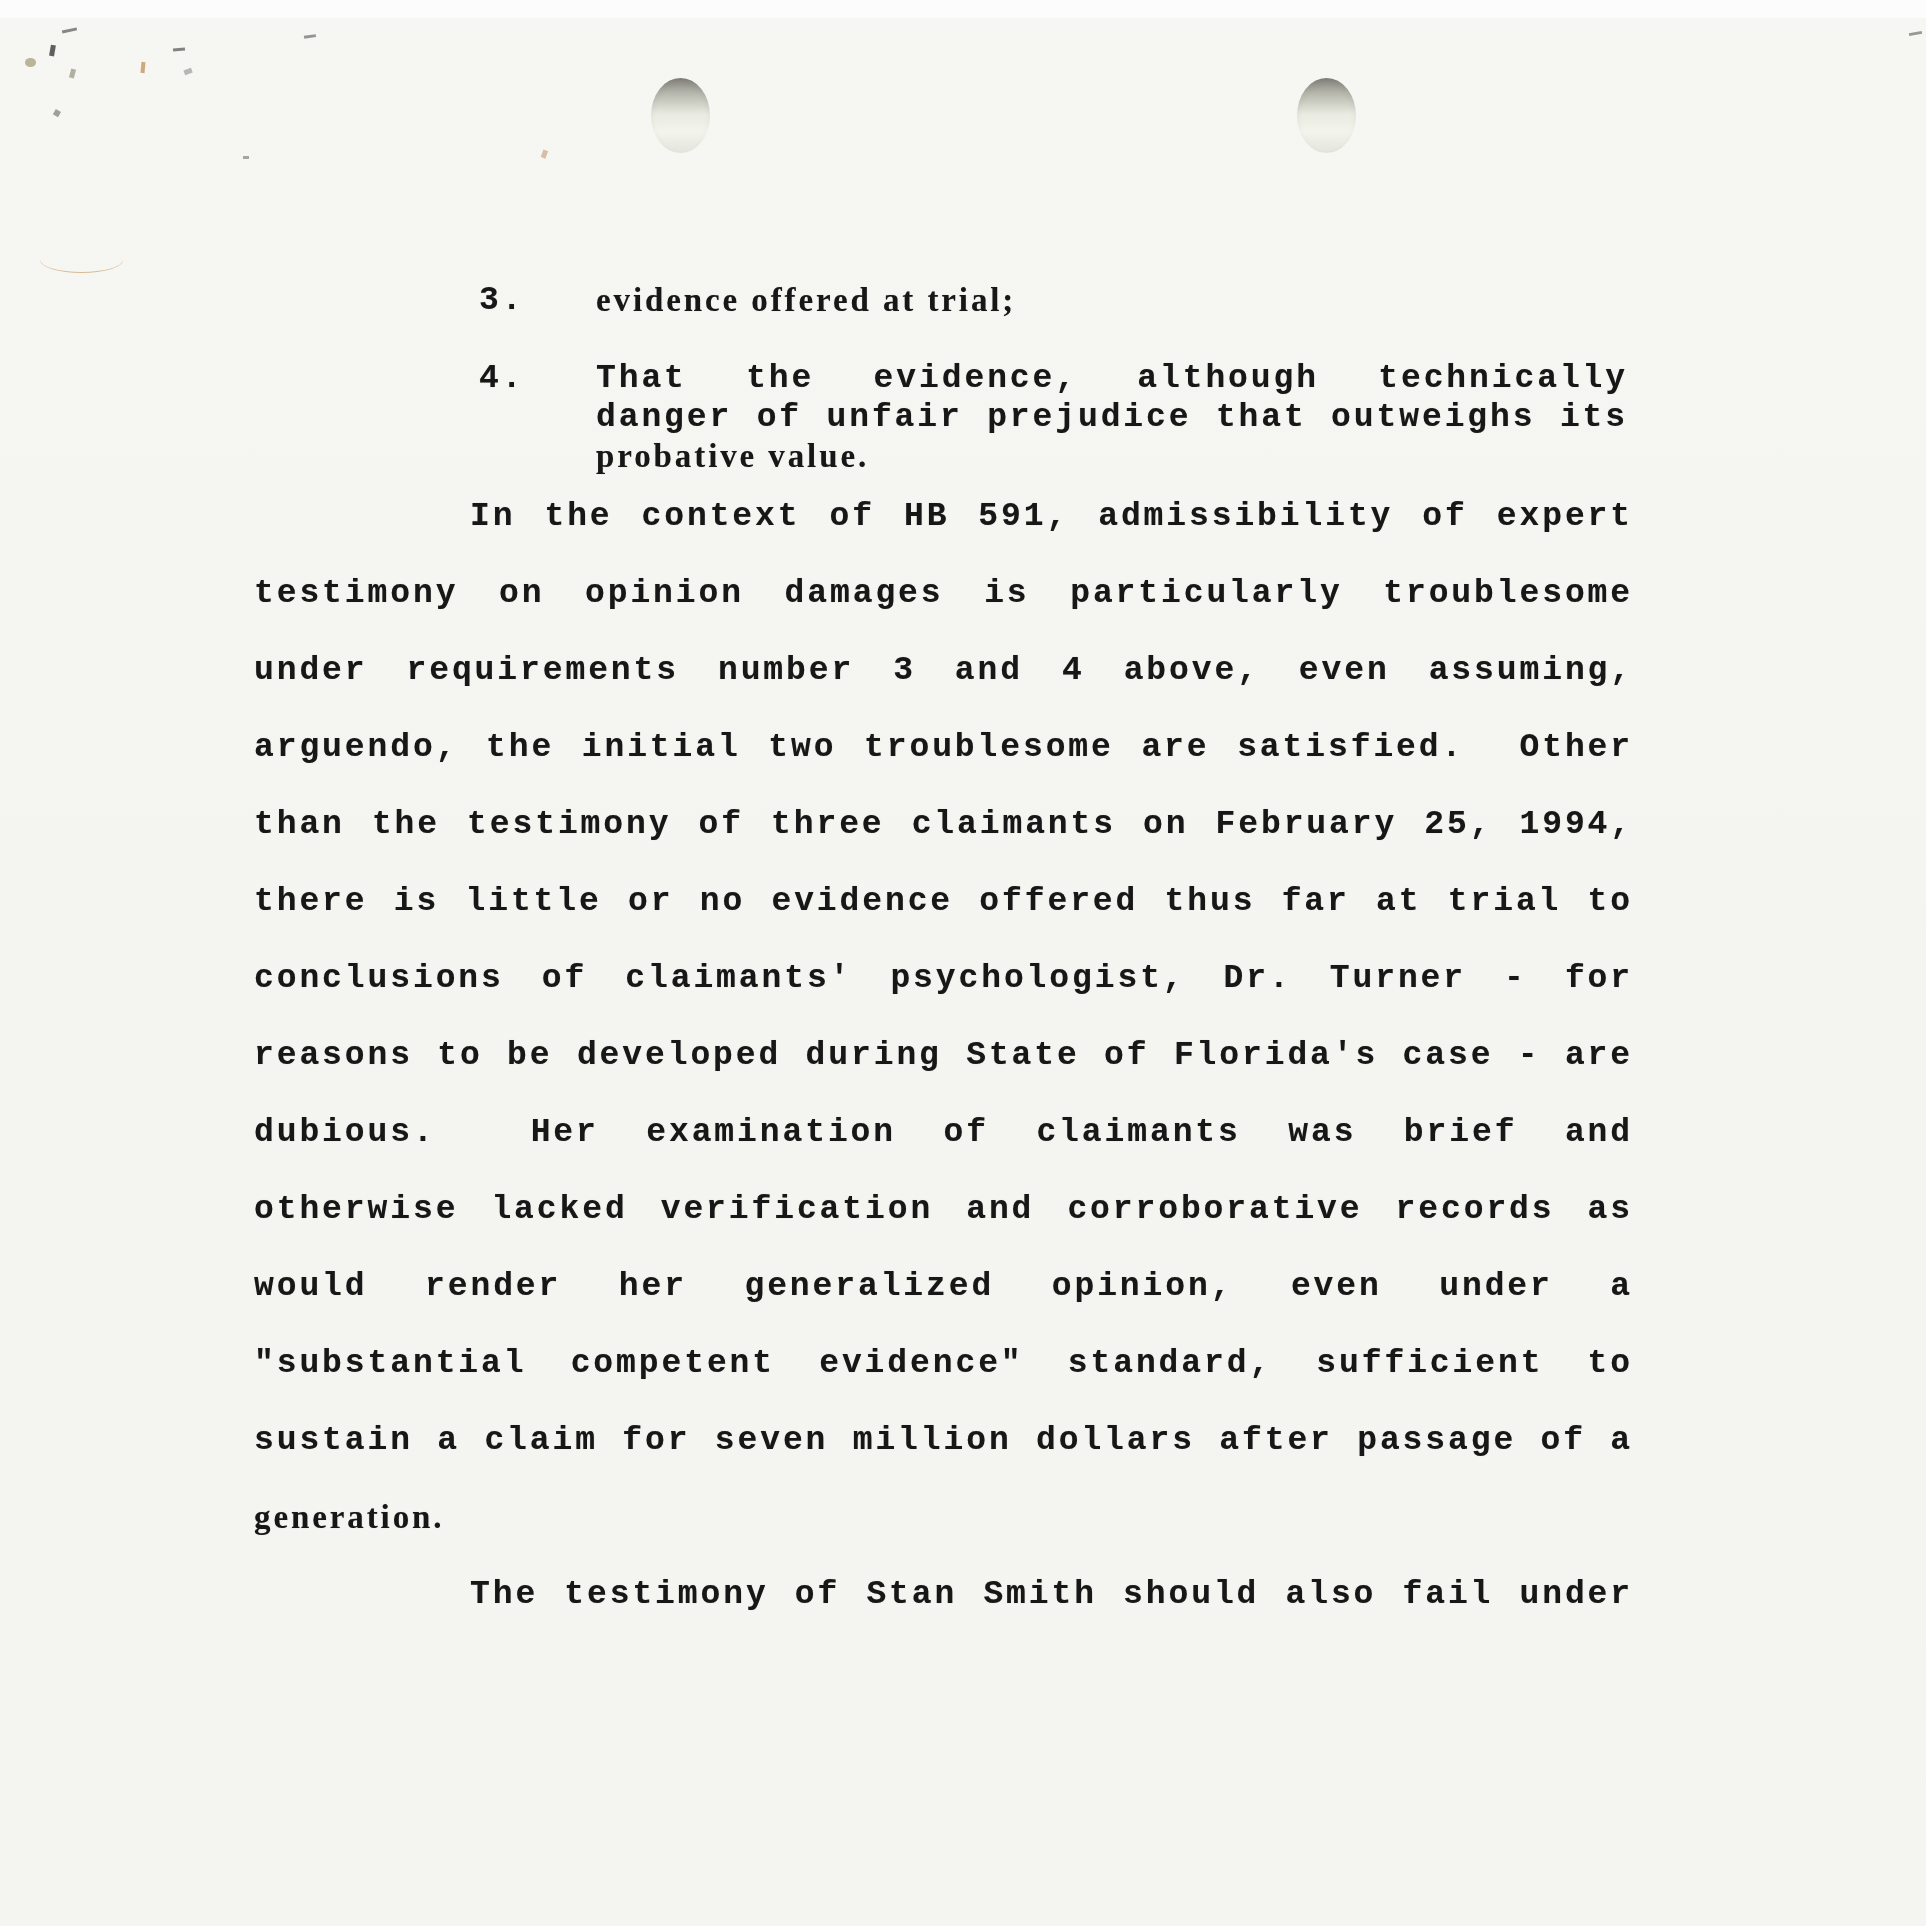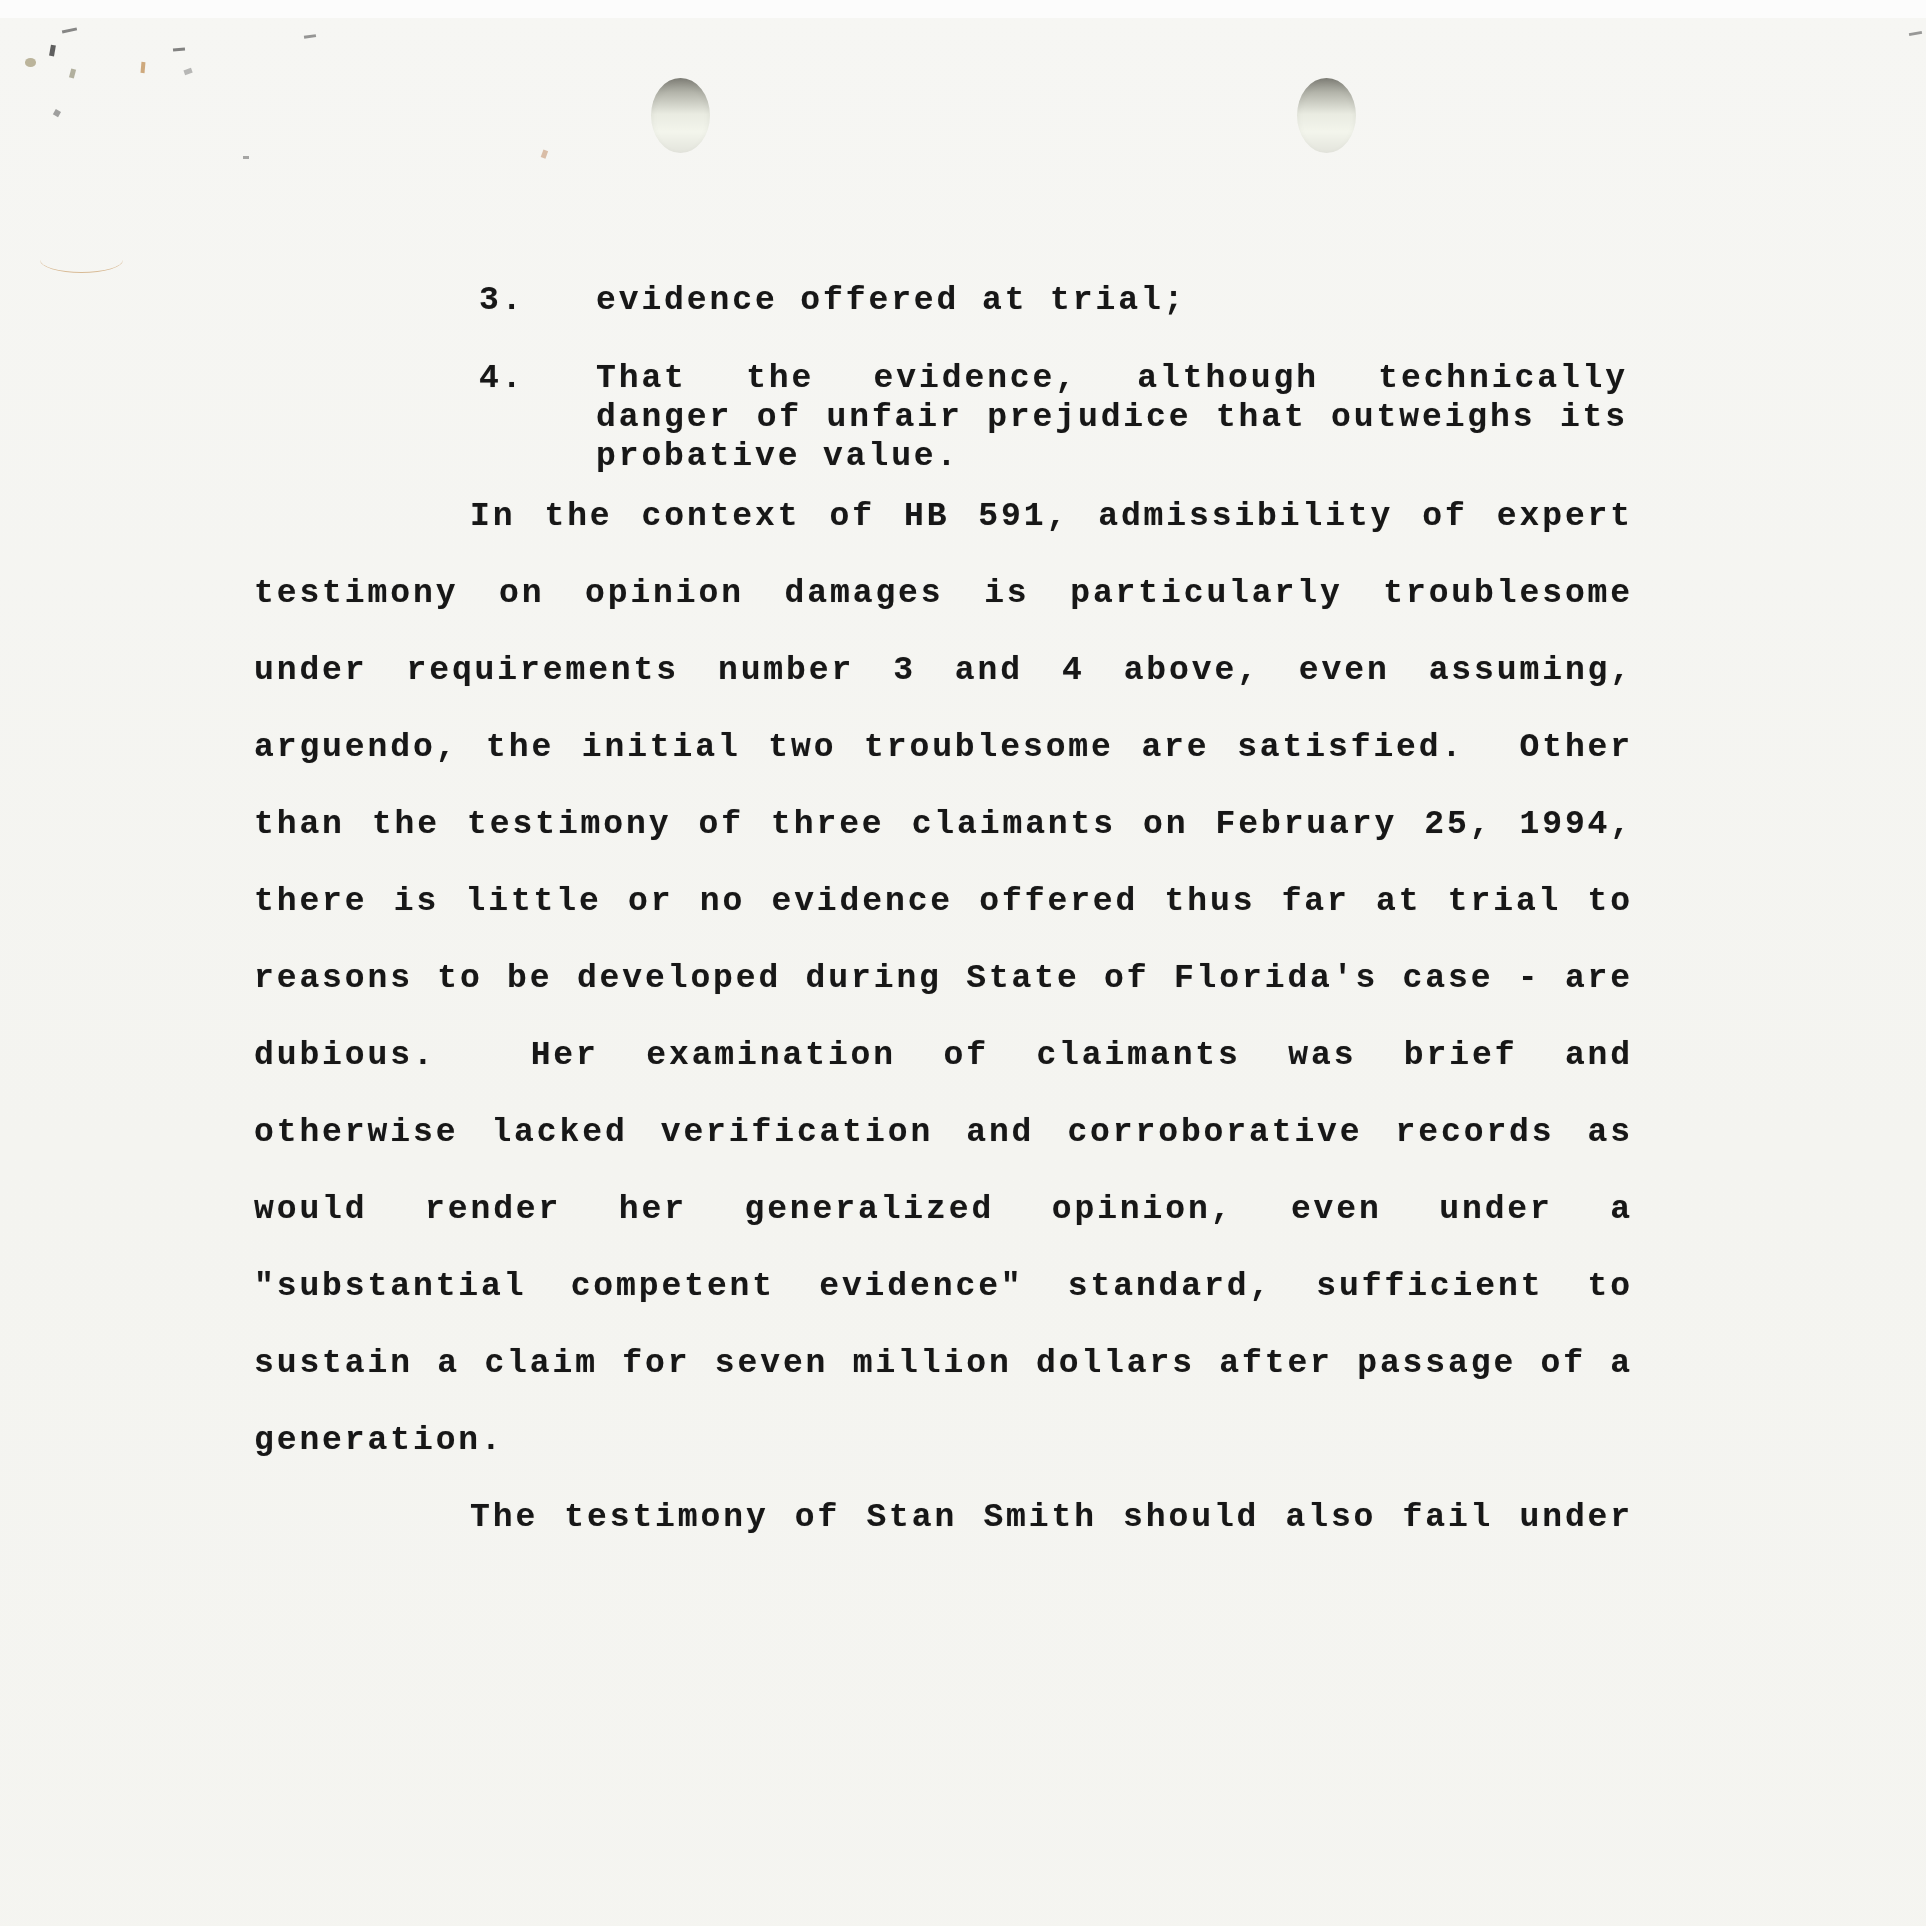--- a/index.html
+++ b/index.html
@@ -53,20 +53,21 @@
     width: 1379px;
   }
   .line {
     white-space: pre-wrap;
     text-align: justify;
     text-align-last: justify;
   }
   .line.noj {
     text-align: left;
     text-align-last: left;
+    font-family: Liberation Serif, serif;
   }
   .line.indent {
     padding-left: 216px;
   }
   .item {
     display: flex;
     align-items: flex-start;
   }
   .item .num {
     margin-left: 225px;
@@ -143,20 +144,21 @@
     </div>
 
 
     <div class="para para-1">
         <div class="line indent">In the context of HB 591, admissibility of expert</div>
         <div class="line">testimony on opinion damages is particularly troublesome</div>
         <div class="line">under requirements number 3 and 4 above, even assuming,</div>
         <div class="line">arguendo, the initial two troublesome are satisfied.  Other</div>
         <div class="line">than the testimony of three claimants on February 25, 1994,</div>
         <div class="line">there is little or no evidence offered thus far at trial to</div>
+        <div class="line">conclusions of claimants' psychologist, Dr. Turner - for</div>
         <div class="line">reasons to be developed during State of Florida's case - are</div>
         <div class="line">dubious.  Her examination of claimants was brief and</div>
         <div class="line">otherwise lacked verification and corroborative records as</div>
         <div class="line">would render her generalized opinion, even under a</div>
         <div class="line">"substantial competent evidence" standard, sufficient to</div>
         <div class="line">sustain a claim for seven million dollars after passage of a</div>
         <div class="line noj">generation.</div>
       </div>
 
     <div class="para para-2">

